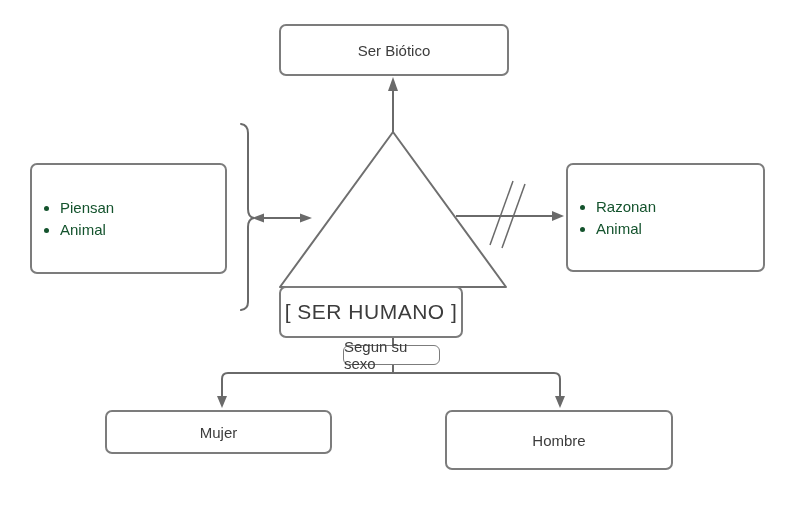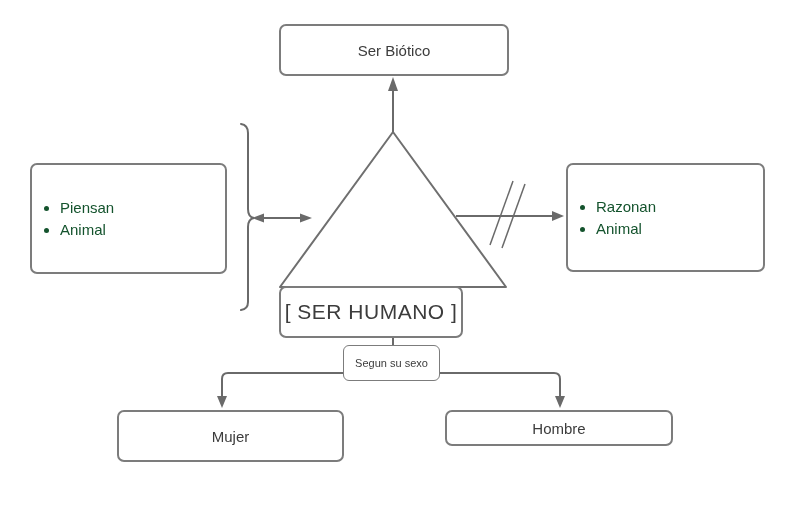--- a/index.html
+++ b/index.html
@@ -26,24 +26,24 @@
     display: flex;
     align-items: center;
     justify-content: center;
     font-size: 15px;
     z-index: 1;
   }
   #ser-biotico { left: 279px; top: 24px;  width: 230px; height: 52px; }
   #traits      { left: 30px;  top: 163px; width: 197px; height: 111px; justify-content: flex-start; }
   #other-beings{ left: 566px; top: 163px; width: 199px; height: 109px; justify-content: flex-start; }
   #ser-humano  { left: 279px; top: 286px; width: 184px; height: 52px; font-size: 21px; letter-spacing: 0.5px; }
-  #segun-sexo  { left: 343px; top: 345px; width: 97px;  height: 36px; font-size: 11px;
-                 border-width: 1.5px; border-radius: 6px; z-index: 2; text-align: center; }
-  #mujer       { left: 105px; top: 410px; width: 227px; height: 52px; margin-left: 12px; }
-  #hombre      { left: 445px; top: 410px; width: 228px; height: 36px; }
+  #segun-sexo  { left: 343px; top: 345px; width: 97px;  height: 20px; font-size: 15px;
+                 border-width: 1.5px; border-radius: 6px; z-index: 2; }
+  #mujer       { left: 105px; top: 410px; width: 227px; height: 44px; }
+  #hombre      { left: 445px; top: 410px; width: 228px; height: 60px; }
   ul.bullets {
     margin: 0;
     padding: 0 0 0 28px;
     list-style: disc outside;
   }
   ul.bullets li {
     font-size: 15px;
     line-height: 22px;
     color: #14532d;
   }

